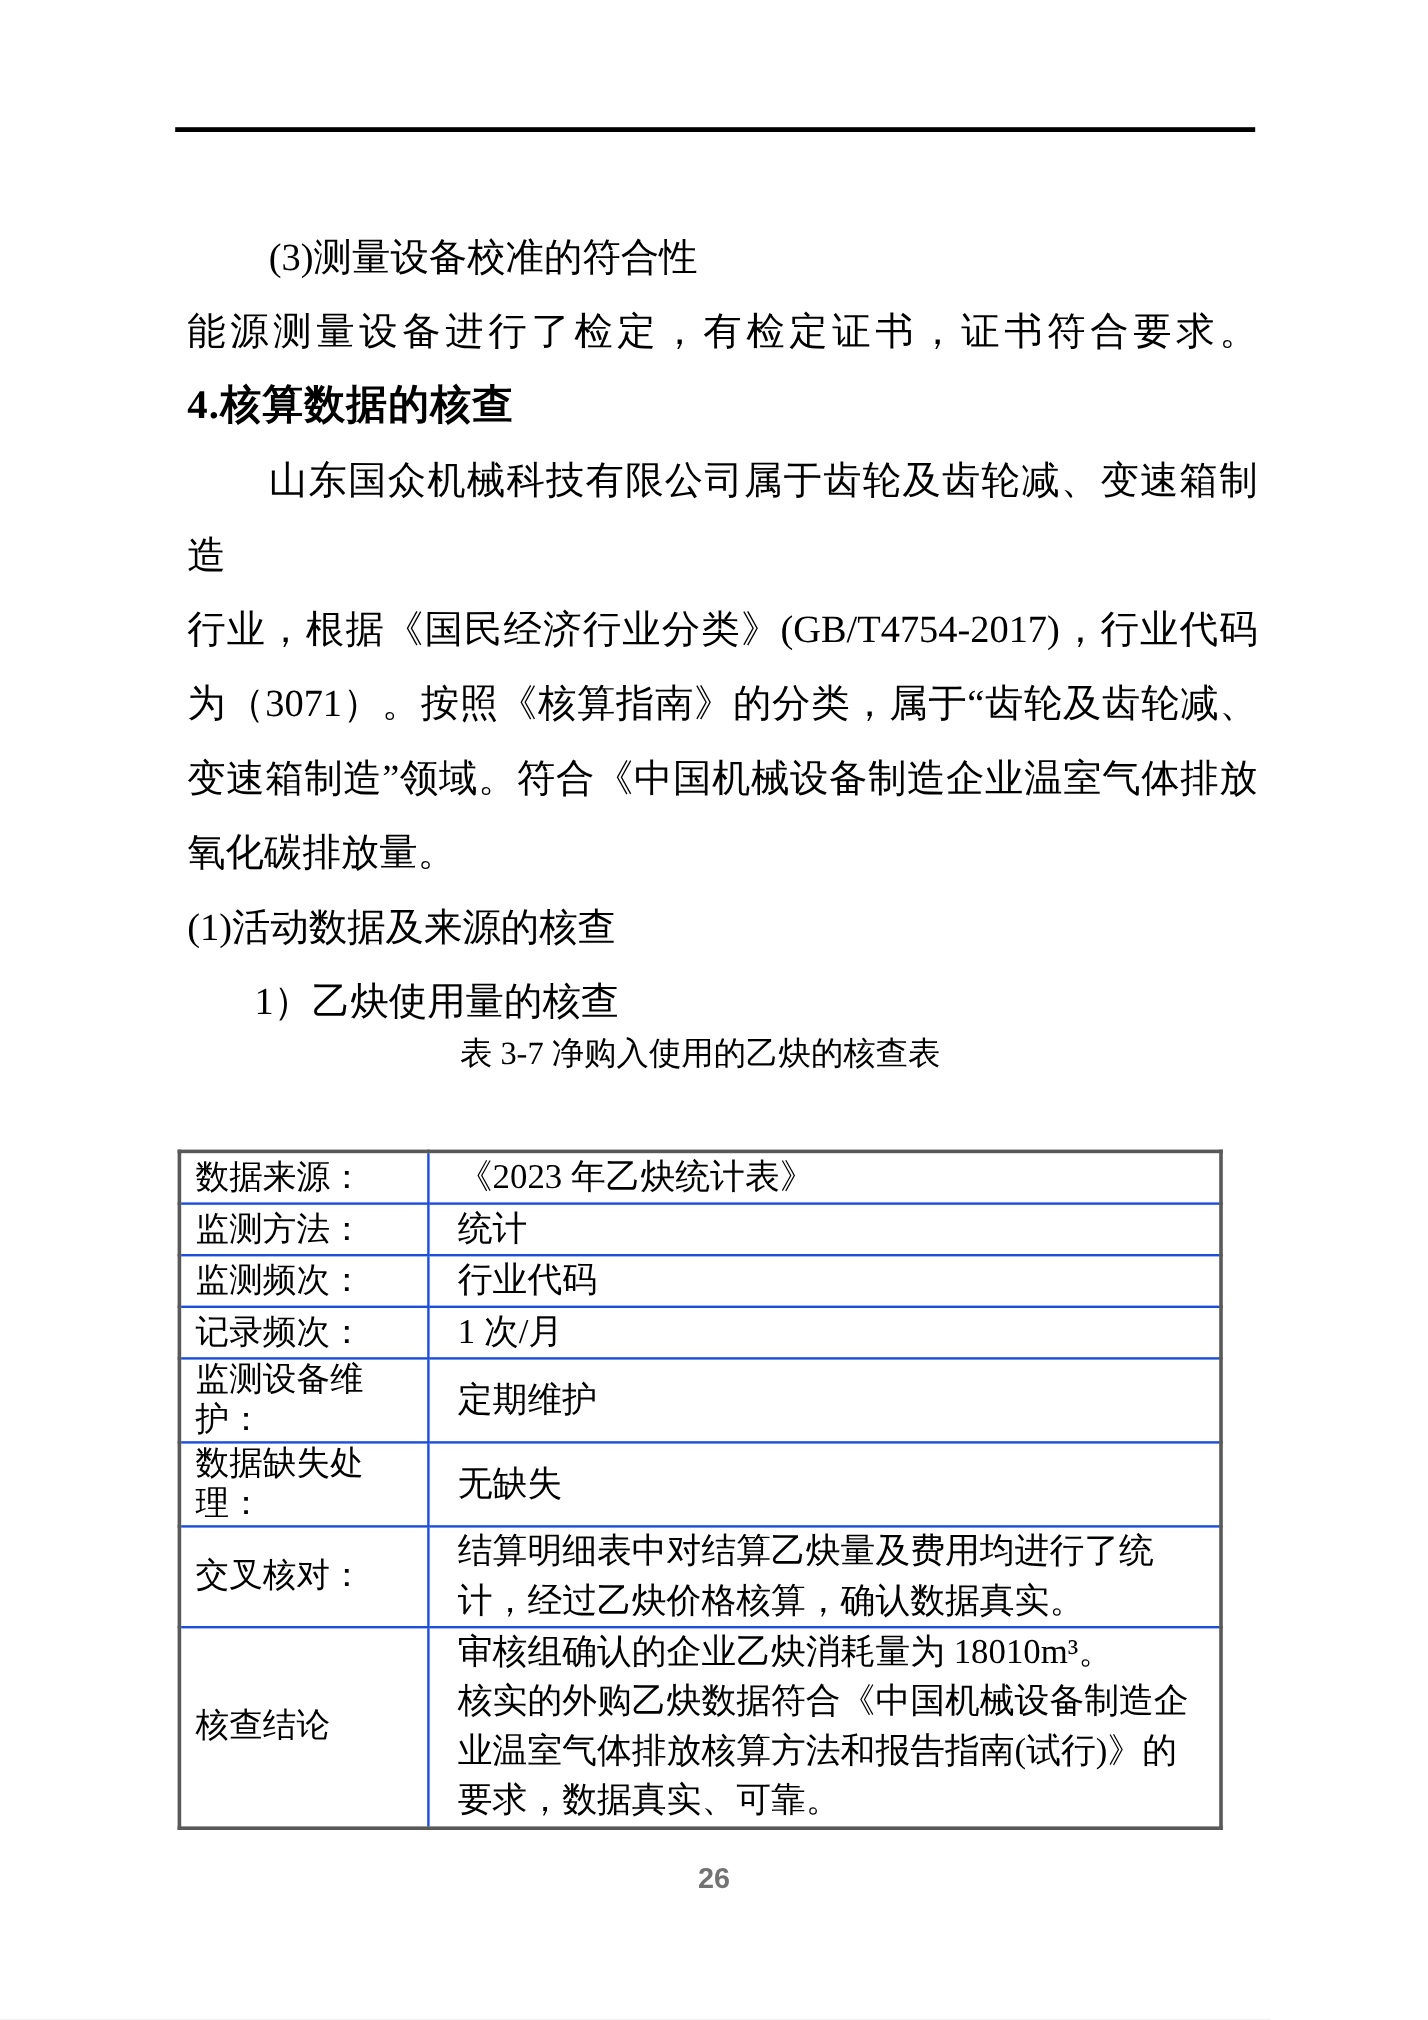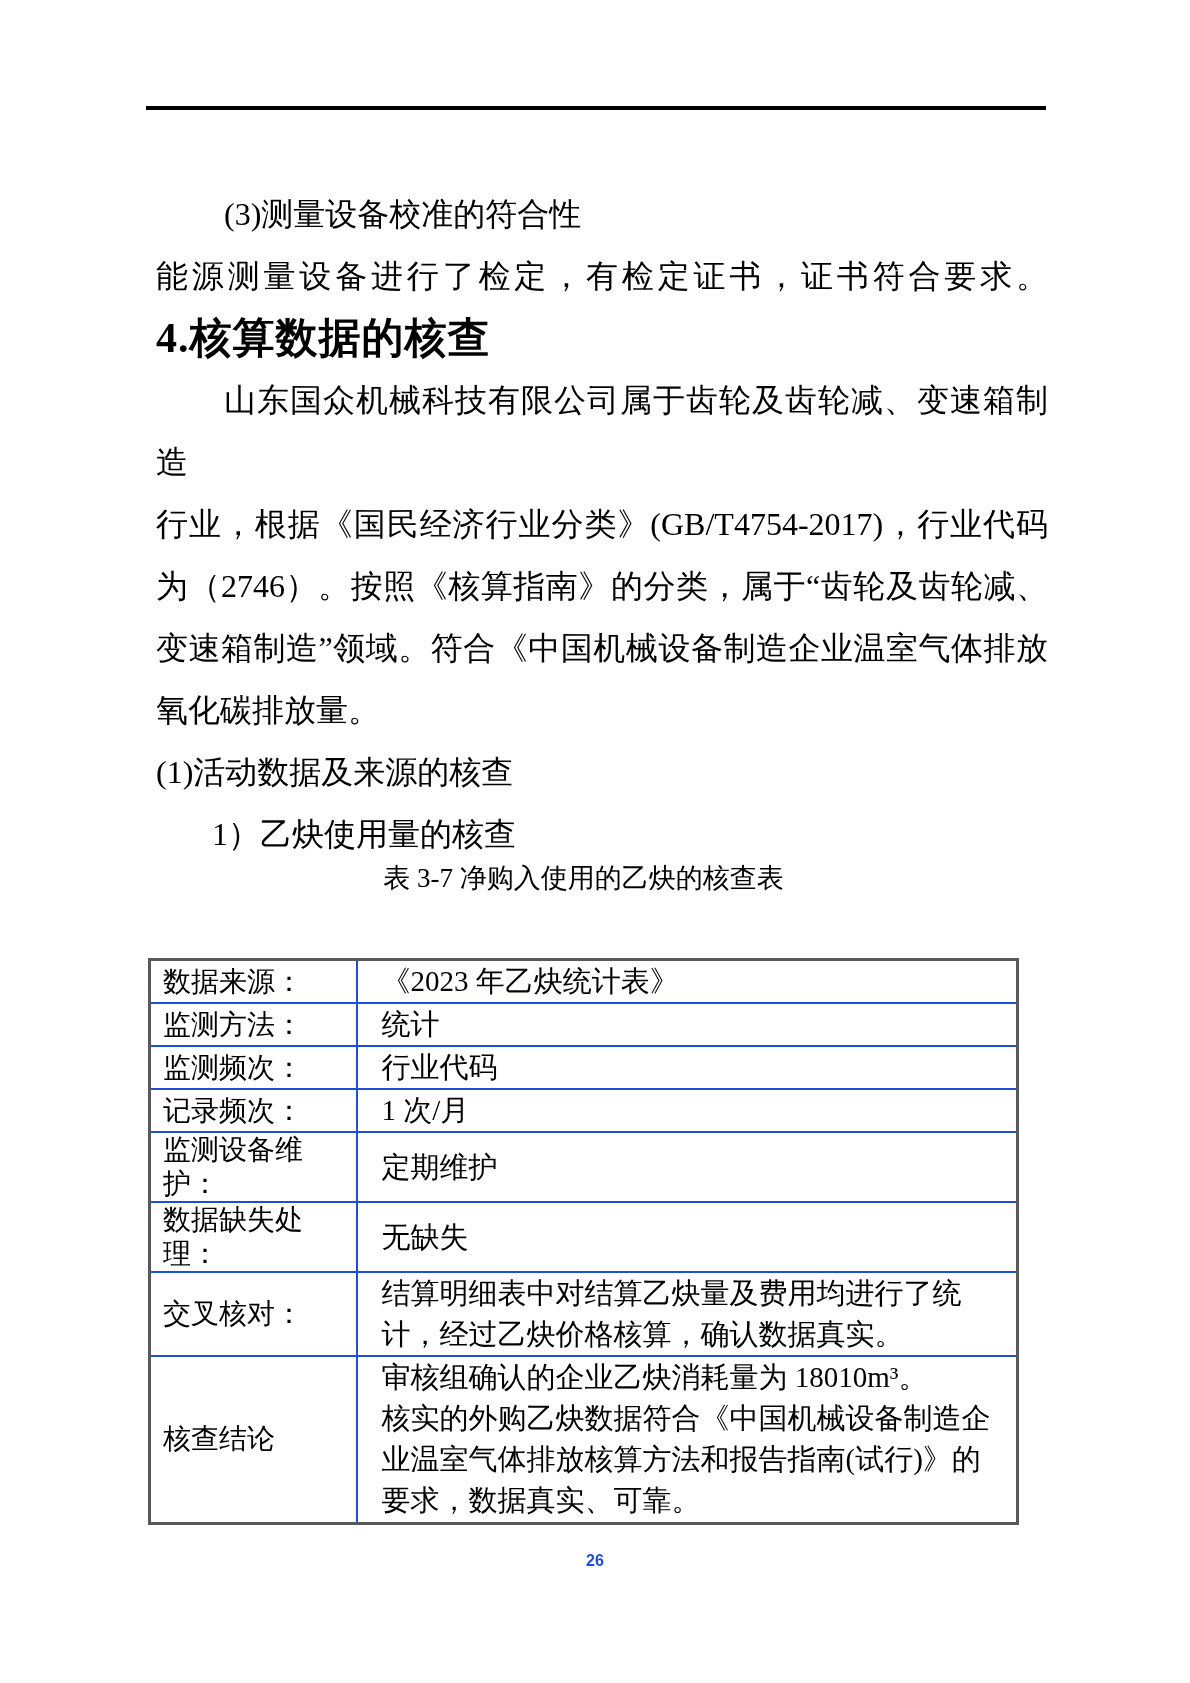--- a/index.html
+++ b/index.html
@@ -25,21 +25,21 @@
   .body-text {
     position: absolute;
     left: 156px;
     top: 183px;
     width: 892px;
     font-size: 32px;
   }
   .line { line-height: 62px; }
   .indent2 { text-indent: 68px; }
   .indent1 { text-indent: 56px; }
-  .heading { font-weight: bold; font-size: 42px; letter-spacing: 1px; }
+  .heading { font-weight: bold; font-size: 34px; letter-spacing: 1px; }
   .justify { text-align: justify; text-align-last: justify; }
   .table-caption {
     position: absolute;
     left: 148px;
     top: 856px;
     width: 871px;
     text-align: center;
     font-size: 27px;
     line-height: 44px;
   }
@@ -70,39 +70,39 @@
   tr.r-single { height: 43px; }
   tr.r-cross  { height: 82px; }
   tr.r-concl  { height: 167px; }
   .page-number {
     position: absolute;
     top: 1552px;
     left: 0;
     width: 100%;
     text-align: center;
     font-family: "Liberation Sans", "DejaVu Sans", sans-serif;
-    font-size: 16px;
+    font-size: 24px;
     font-weight: 600;
-    color: #1d4ed8;
+    color: #737373;
   }
 </style>
 </head>
 <body>
 
 <div class="page">
 
   <div class="header-rule"></div>
 
   <div class="body-text">
     <div class="line indent2">(3)测量设备校准的符合性</div>
     <div class="line justify">能源测量设备进行了检定，有检定证书，证书符合要求。</div>
     <div class="line heading">4.核算数据的核查</div>
     <div class="line indent2 justify">山东国众机械科技有限公司属于齿轮及齿轮减、变速箱制造</div>
     <div class="line justify">行业，根据《国民经济行业分类》(GB/T4754-2017)，行业代码</div>
-    <div class="line justify">为（2746）。按照《核算指南》的分类，属于“齿轮及齿轮减、</div>
+    <div class="line justify">为（3071）。按照《核算指南》的分类，属于“齿轮及齿轮减、</div>
     <div class="line justify">变速箱制造”领域。符合《中国机械设备制造企业温室气体排放</div>
     <div class="line">氧化碳排放量。</div>
     <div class="line">(1)活动数据及来源的核查</div>
     <div class="line indent1">1）乙炔使用量的核查</div>
   </div>
 
   <div class="table-caption">表 3-7 净购入使用的乙炔的核查表</div>
 
   <table class="verification">
     <tbody>

